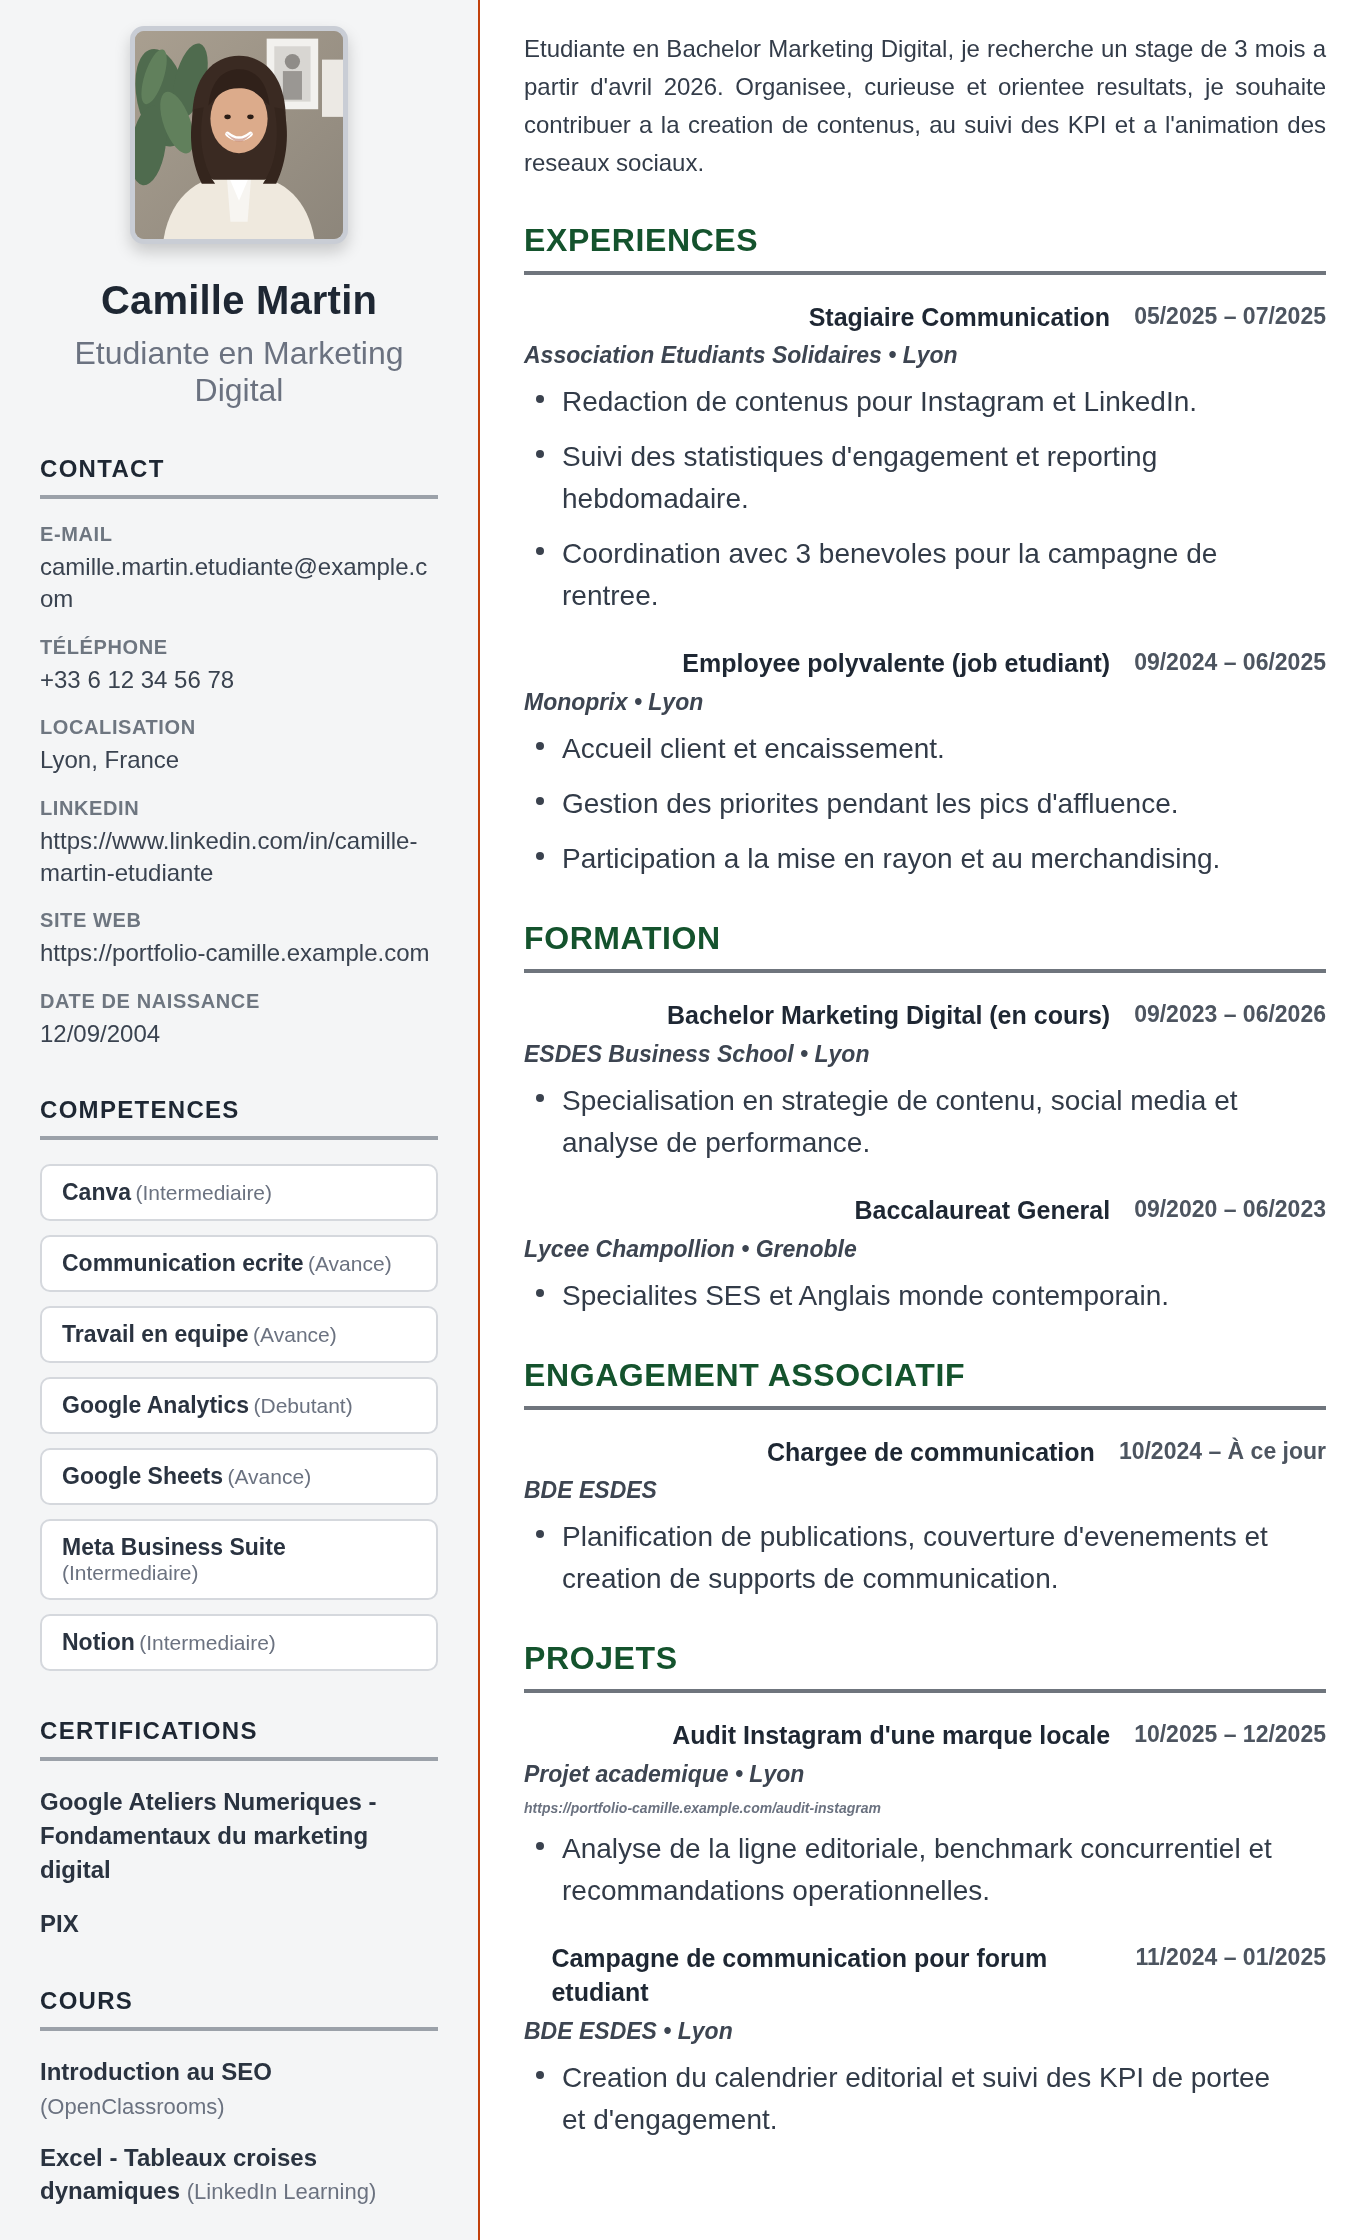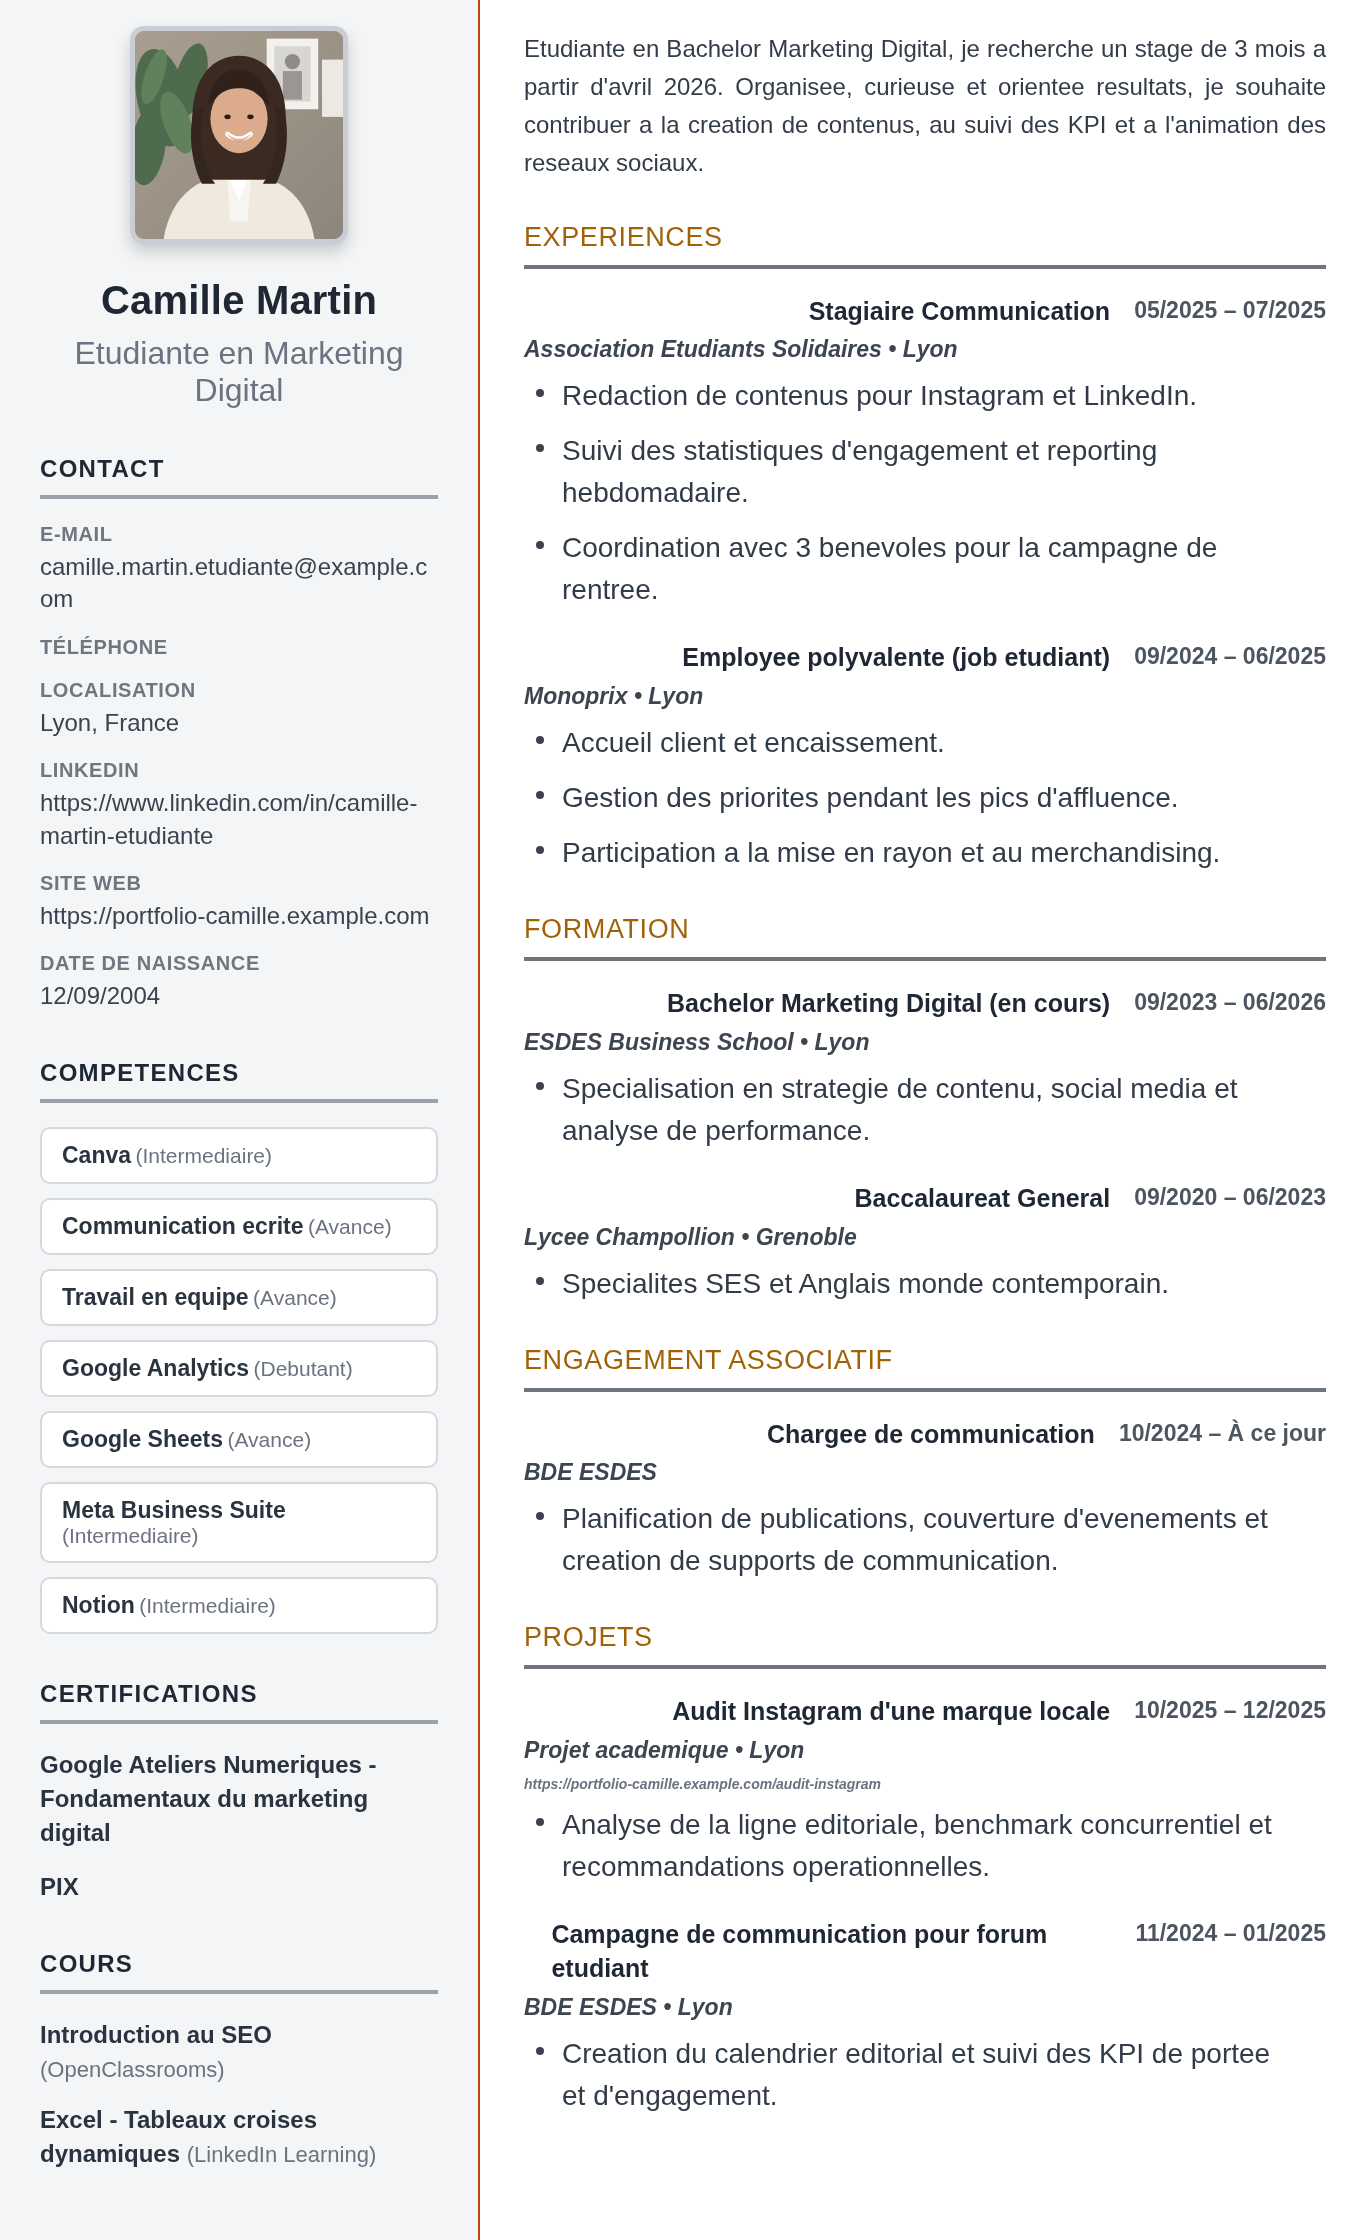--- a/index.html
+++ b/index.html
@@ -63,21 +63,21 @@
   .course-provider { color:#6b7280; font-size:22px; }
 
   
   .main { flex:1; background:#ffffff; padding:30px 30px 16px 44px; }
   .summary {
     font-size:24px; color:#333c49; line-height:1.58; text-align:justify;
     margin-bottom:40px;
   }
   .main-section { margin-bottom:40px; }
   .main-heading {
-    font-size:27px; font-weight:400; color:#a16207; letter-spacing:.6px;
+    font-size:32px; font-weight:700; color:#14532d; letter-spacing:.6px;
   }
   .main-divider { height:4px; background:#6f757d; margin:12px 0 26px 0; }
 
   .entry { margin-bottom:30px; }
   .entry-head { display:flex; justify-content:flex-end; align-items:flex-start; gap:24px; }
   .entry-title {
     font-size:25px; font-weight:700; color:#1e2733; line-height:1.35;
     max-width:560px;
   }
   .entry-date {
@@ -162,20 +162,21 @@
     <section class="side-section">
       <h2 class="side-heading">CONTACT</h2>
       <div class="side-divider"></div>
       <div>
           <div class="contact-item">
             <div class="contact-label">E-MAIL</div>
             <div class="contact-value">camille.martin.etudiante@example.com</div>
           </div>
           <div class="contact-item">
             <div class="contact-label">TÉLÉPHONE</div>
+            <div class="contact-value">+33 6 12 34 56 78</div>
           </div>
           <div class="contact-item">
             <div class="contact-label">LOCALISATION</div>
             <div class="contact-value">Lyon, France</div>
           </div>
           <div class="contact-item">
             <div class="contact-label">LINKEDIN</div>
             <div class="contact-value">https://www.linkedin.com/in/camille-martin-etudiante</div>
           </div>
           <div class="contact-item">

